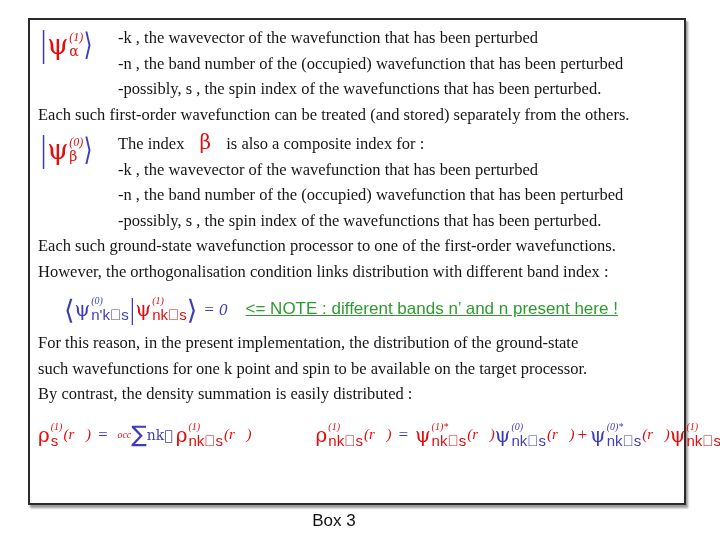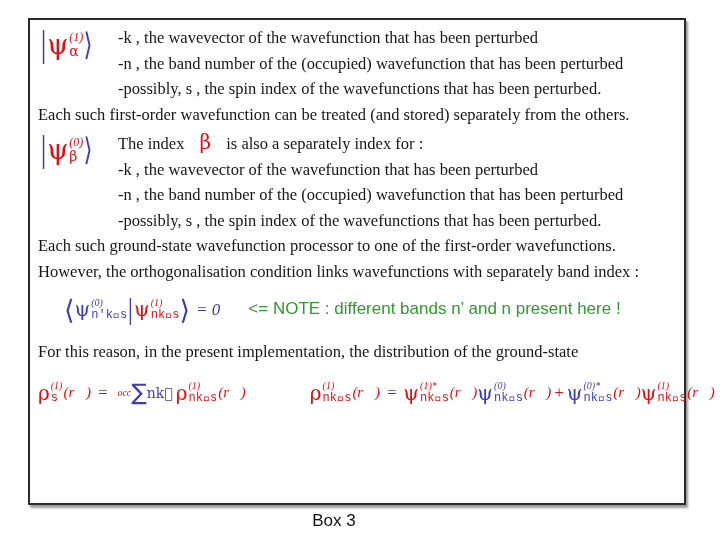--- a/index.html
+++ b/index.html
@@ -27,26 +27,26 @@
   .para{}
   .para.tight{margin-top:0;}
   .orthorow{display:flex;align-items:center;margin:4px 0 0 26px;height:42px;}
   .meq{display:inline-flex;align-items:center;line-height:1;}
   .meq .bigbr{color:var(--math-blue);font-size:27px;font-family:"DejaVu Sans",sans-serif;}
   .meq .mbar{color:var(--math-blue);font-size:26px;font-family:"DejaVu Sans",sans-serif;
              transform:scaleX(.6);margin:0 -1px;}
   .term{display:inline-flex;align-items:center;line-height:1;}
   .term .g{font-size:20px;font-family:"DejaVu Serif",serif;}
   .term .ss .sup{font-size:10px;font-style:italic;}
-  .term .ss .sub{font-size:12px;font-family:Liberation Mono, monospace;}
+  .term .ss .sub{font-size:15px;font-family:Liberation Sans, sans-serif;}
   .term .arg{font-size:15px;font-style:italic;margin-left:1px;}
   .eqsign{font-size:17px;font-style:italic;margin:0 6px;}
   .note{font-family:"Liberation Sans",sans-serif;font-size:17px;color:var(--note-green);
-        margin-left:22px;white-space:nowrap;}
-  .p3{margin-top:9px;}
+        margin-left:12px;white-space:nowrap;text-decoration:underline;}
+  .p3{}
   .eqrow{display:flex;align-items:center;margin-top:5px;height:46px;}
   .sumstack{display:inline-flex;align-items:center;line-height:1;margin:0 3px;}
   .sumstack .top{font-size:10px;font-style:italic;}
   .sumstack .sig{font-size:23px;font-family:"DejaVu Sans",sans-serif;}
   .sumstack .bot{font-size:14px;font-family:"DejaVu Serif",serif;}
   .eqR{margin-left:64px;}
   .caption{position:absolute;top:511px;left:0;width:668px;text-align:center;
            font-family:"Liberation Sans",sans-serif;font-size:17px;color:#121212;}
 </style>
 </head>
@@ -85,30 +85,30 @@
             <span class="sup mred">(0)</span>
             <span class="sub mred">β</span>
           </span>
           <span class="rang">⟩</span>
         </span>
       </div>
       <div class="textcol">
         <div class="intro">
           <span>The index</span>
           <span class="sym">β</span>
-          <span>is also a separately index for :</span>
+          <span>is also a composite index for :</span>
         </div>
         <div class="line">-k , the wavevector of the wavefunction that has been perturbed</div>
         <div class="line">-n , the band number of the (occupied) wavefunction that has been perturbed</div>
         <div class="line">-possibly, s , the spin index of the wavefunctions that has been perturbed.</div>
       </div>
     </div>
 
     <div class="para">Each such ground-state wavefunction processor to one of the first-order wavefunctions.</div>
-    <div class="para tight">However, the orthogonalisation condition links wavefunctions with separately band index :</div>
+    <div class="para tight">However, the orthogonalisation condition links distribution with different band index :</div>
 
     <div class="orthorow">
       <span class="meq">
         <span class="bigbr">⟨</span>
         <span class="term mblue">
           <span class="g">ψ</span>
           <span class="ss">
             <span class="sup">(0)</span>
             <span class="sub">n'k⃗s</span>
           </span>
@@ -122,20 +122,22 @@
           </span>
         </span>
         <span class="bigbr">⟩</span>
         <span class="eqsign mblue">= 0</span>
       </span>
       <span class="note">&lt;= NOTE : different bands n’ and n present here !</span>
     </div>
 
     <div class="p3">
       <div class="para tight">For this reason, in the present implementation, the distribution of the ground-state</div>
+      <div class="para tight">such wavefunctions for one k point and spin to be available on the target processor.</div>
+      <div class="para tight">By contrast, the density summation is easily distributed :</div>
     </div>
 
     <div class="eqrow">
       <span class="meq">
         <span class="term mred">
           <span class="g">ρ</span>
           <span class="ss">
             <span class="sup">(1)</span>
             <span class="sub">s</span>
           </span>

